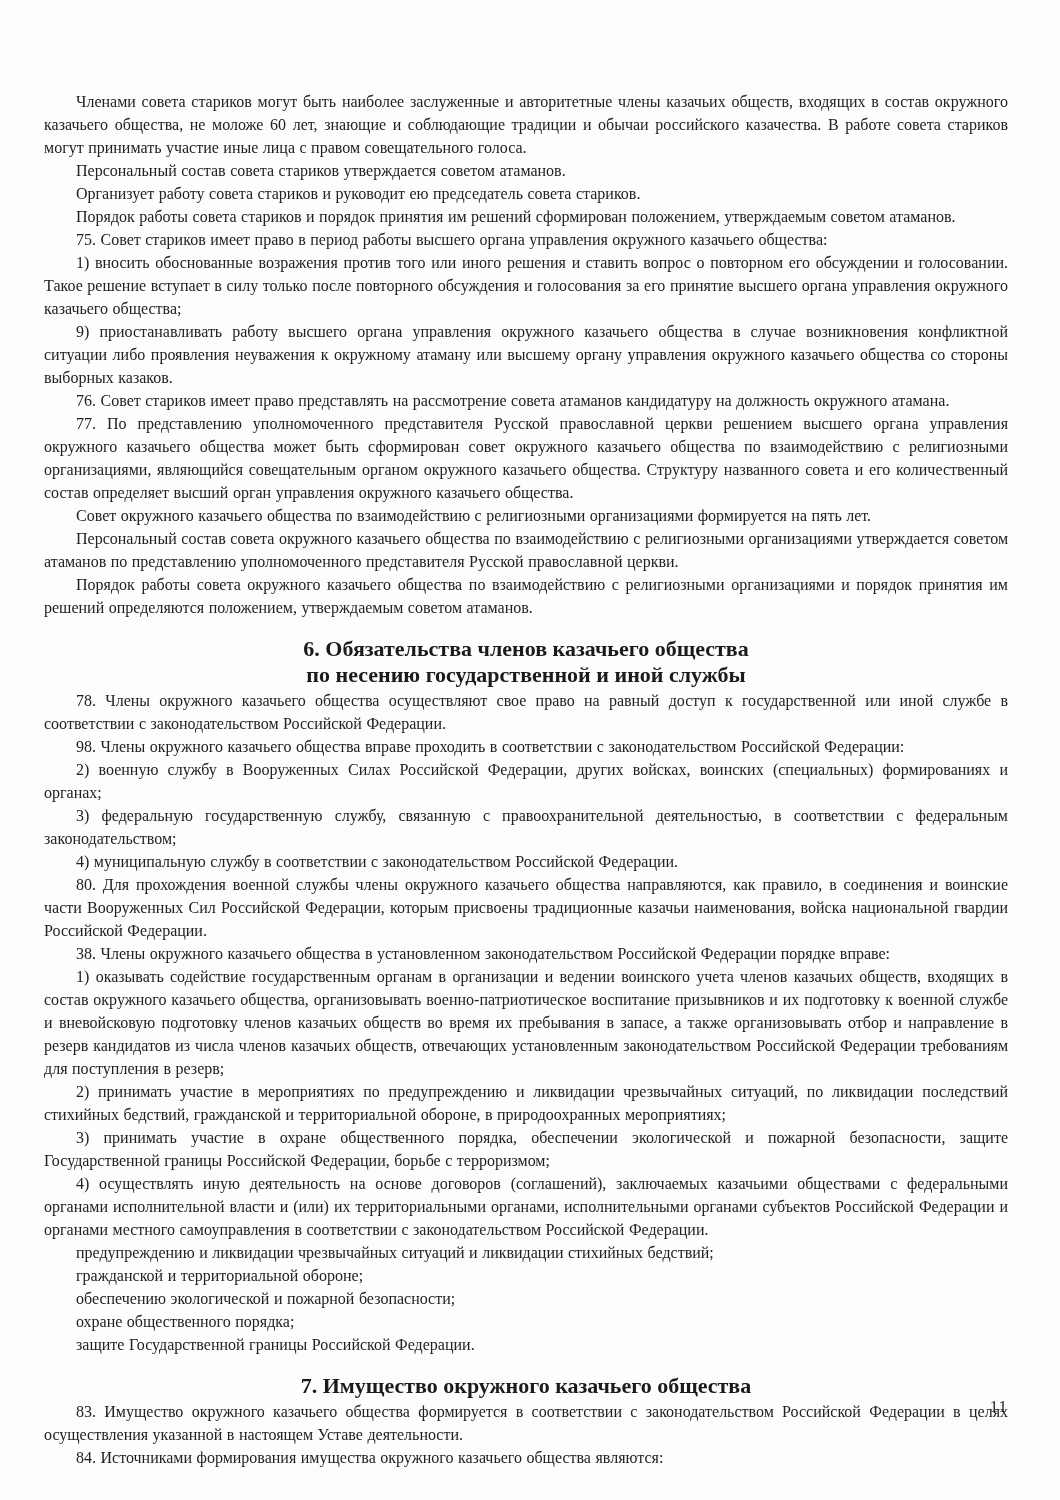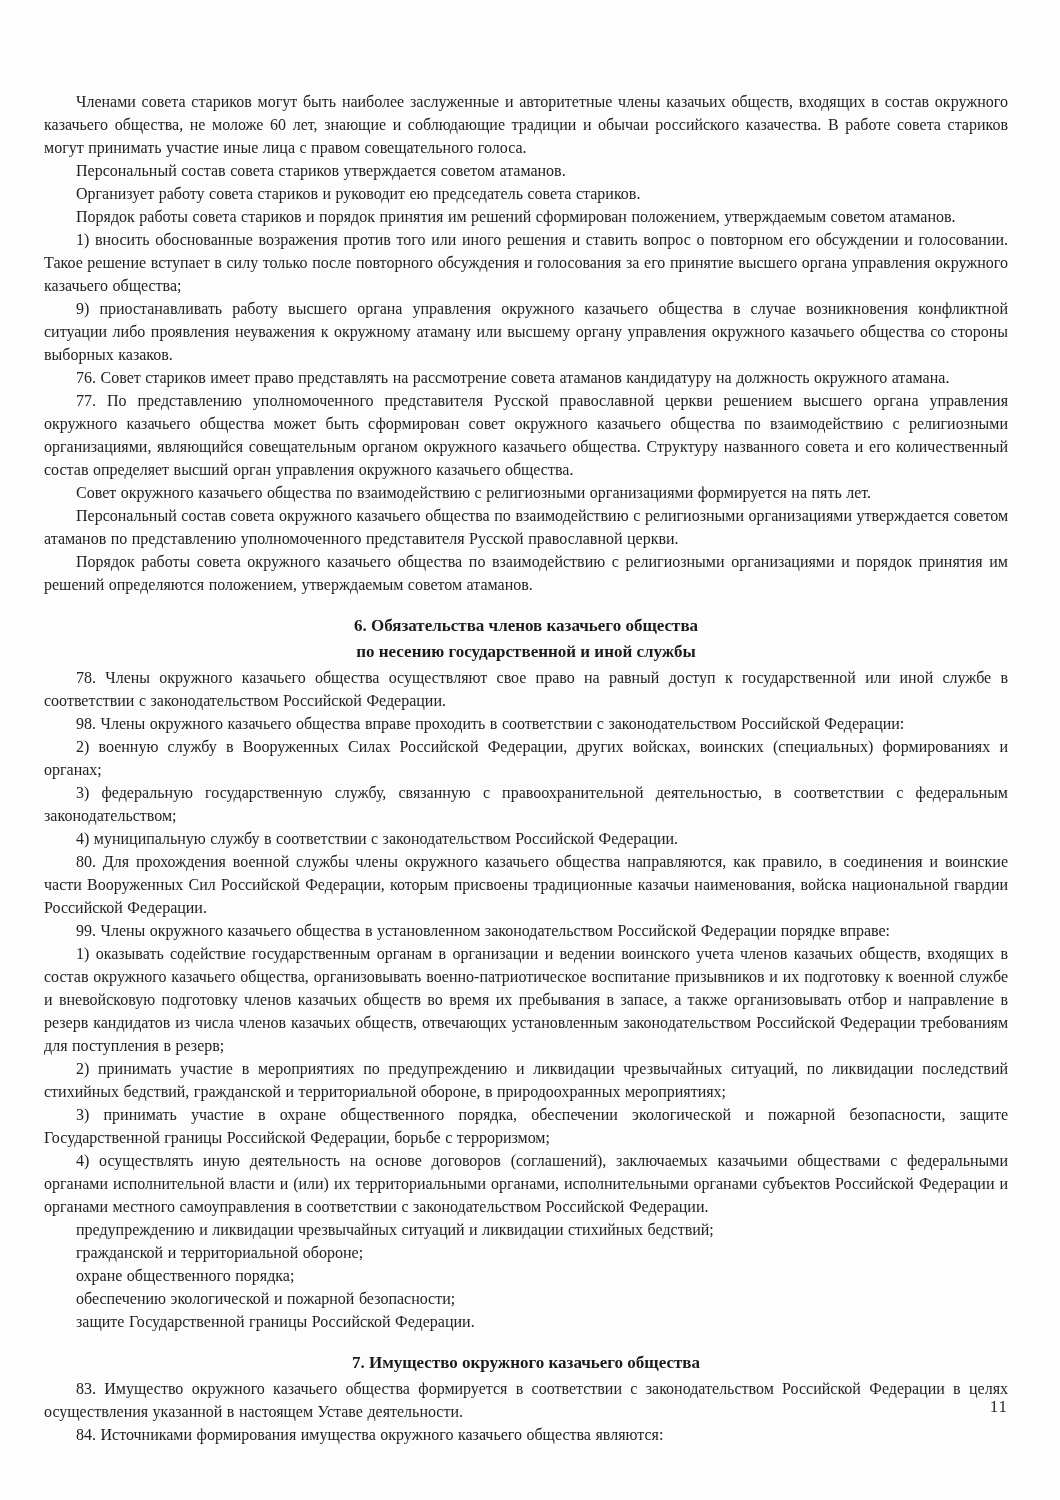--- a/index.html
+++ b/index.html
@@ -32,21 +32,21 @@
     text-align: justify;
     font-size: 16px;
     line-height: 23px;
     word-spacing: 0.5px;
   }
   .heading {
     margin: 17px 0 1px 0;
     text-indent: 0;
     text-align: center;
     font-weight: 700;
-    font-size: 17px;
+    font-size: 22px;
     line-height: 26px;
     white-space: pre-line;
     color: #1b1b1b;
   }
   .page-footer {
     position: absolute;
     left: 44px;
     width: 964px;
     top: 1396px;
     text-align: right;
@@ -60,44 +60,45 @@
 </style>
 </head>
 <body>
 
 <div class="page">
   <div class="doc-body">
       <p class="para">Членами совета стариков могут быть наиболее заслуженные и авторитетные члены казачьих обществ, входящих в состав окружного казачьего общества, не моложе 60 лет, знающие и соблюдающие традиции и обычаи российского казачества. В работе совета стариков могут принимать участие иные лица с правом совещательного голоса.</p>
       <p class="para">Персональный состав совета стариков утверждается советом атаманов.</p>
       <p class="para">Организует работу совета стариков и руководит ею председатель совета стариков.</p>
       <p class="para">Порядок работы совета стариков и порядок принятия им решений сформирован положением, утверждаемым советом атаманов.</p>
+      <p class="para">75. Совет стариков имеет право в период работы высшего органа управления окружного казачьего общества:</p>
       <p class="para">1) вносить обоснованные возражения против того или иного решения и ставить вопрос о повторном его обсуждении и голосовании. Такое решение вступает в силу только после повторного обсуждения и голосования за его принятие высшего органа управления окружного казачьего общества;</p>
       <p class="para">9) приостанавливать работу высшего органа управления окружного казачьего общества в случае возникновения конфликтной ситуации либо проявления неуважения к окружному атаману или высшему органу управления окружного казачьего общества со стороны выборных казаков.</p>
       <p class="para">76. Совет стариков имеет право представлять на рассмотрение совета атаманов кандидатуру на должность окружного атамана.</p>
       <p class="para">77. По представлению уполномоченного представителя Русской православной церкви решением высшего органа управления окружного казачьего общества может быть сформирован совет окружного казачьего общества по взаимодействию с религиозными организациями, являющийся совещательным органом окружного казачьего общества. Структуру названного совета и его количественный состав определяет высший орган управления окружного казачьего общества.</p>
       <p class="para">Совет окружного казачьего общества по взаимодействию с религиозными организациями формируется на пять лет.</p>
       <p class="para">Персональный состав совета окружного казачьего общества по взаимодействию с религиозными организациями утверждается советом атаманов по представлению уполномоченного представителя Русской православной церкви.</p>
       <p class="para">Порядок работы совета окружного казачьего общества по взаимодействию с религиозными организациями и порядок принятия им решений определяются положением, утверждаемым советом атаманов.</p>
       <h2 class="heading">6. Обязательства членов казачьего общества
 по несению государственной и иной службы</h2>
       <p class="para">78. Члены окружного казачьего общества осуществляют свое право на равный доступ к государственной или иной службе в соответствии с законодательством Российской Федерации.</p>
       <p class="para">98. Члены окружного казачьего общества вправе проходить в соответствии с законодательством Российской Федерации:</p>
       <p class="para">2) военную службу в Вооруженных Силах Российской Федерации, других войсках, воинских (специальных) формированиях и органах;</p>
       <p class="para">3) федеральную государственную службу, связанную с правоохранительной деятельностью, в соответствии с федеральным законодательством;</p>
       <p class="para">4) муниципальную службу в соответствии с законодательством Российской Федерации.</p>
       <p class="para">80. Для прохождения военной службы члены окружного казачьего общества направляются, как правило, в соединения и воинские части Вооруженных Сил Российской Федерации, которым присвоены традиционные казачьи наименования, войска национальной гвардии Российской Федерации.</p>
-      <p class="para">99. Члены окружного казачьего общества в установленном законодательством Российской Федерации порядке вправе:</p>
+      <p class="para">38. Члены окружного казачьего общества в установленном законодательством Российской Федерации порядке вправе:</p>
       <p class="para">1) оказывать содействие государственным органам в организации и ведении воинского учета членов казачьих обществ, входящих в состав окружного казачьего общества, организовывать военно-патриотическое воспитание призывников и их подготовку к военной службе и вневойсковую подготовку членов казачьих обществ во время их пребывания в запасе, а также организовывать отбор и направление в резерв кандидатов из числа членов казачьих обществ, отвечающих установленным законодательством Российской Федерации требованиям для поступления в резерв;</p>
       <p class="para">2) принимать участие в мероприятиях по предупреждению и ликвидации чрезвычайных ситуаций, по ликвидации последствий стихийных бедствий, гражданской и территориальной обороне, в природоохранных мероприятиях;</p>
       <p class="para">3) принимать участие в охране общественного порядка, обеспечении экологической и пожарной безопасности, защите Государственной границы Российской Федерации, борьбе с терроризмом;</p>
       <p class="para">4) осуществлять иную деятельность на основе договоров (соглашений), заключаемых казачьими обществами с федеральными органами исполнительной власти и (или) их территориальными органами, исполнительными органами субъектов Российской Федерации и органами местного самоуправления в соответствии с законодательством Российской Федерации.</p>
       <p class="para">предупреждению и ликвидации чрезвычайных ситуаций и ликвидации стихийных бедствий;</p>
       <p class="para">гражданской и территориальной обороне;</p>
+      <p class="para">обеспечению экологической и пожарной безопасности;</p>
       <p class="para">охране общественного порядка;</p>
-      <p class="para">обеспечению экологической и пожарной безопасности;</p>
       <p class="para">защите Государственной границы Российской Федерации.</p>
       <h2 class="heading">7. Имущество окружного казачьего общества</h2>
       <p class="para">83. Имущество окружного казачьего общества формируется в соответствии с законодательством Российской Федерации в целях осуществления указанной в настоящем Уставе деятельности.</p>
       <p class="para">84. Источниками формирования имущества окружного казачьего общества являются:</p>
     </div>
   <div class="page-footer">
     <span class="page-number">11</span>
   </div>
 </div>
 

